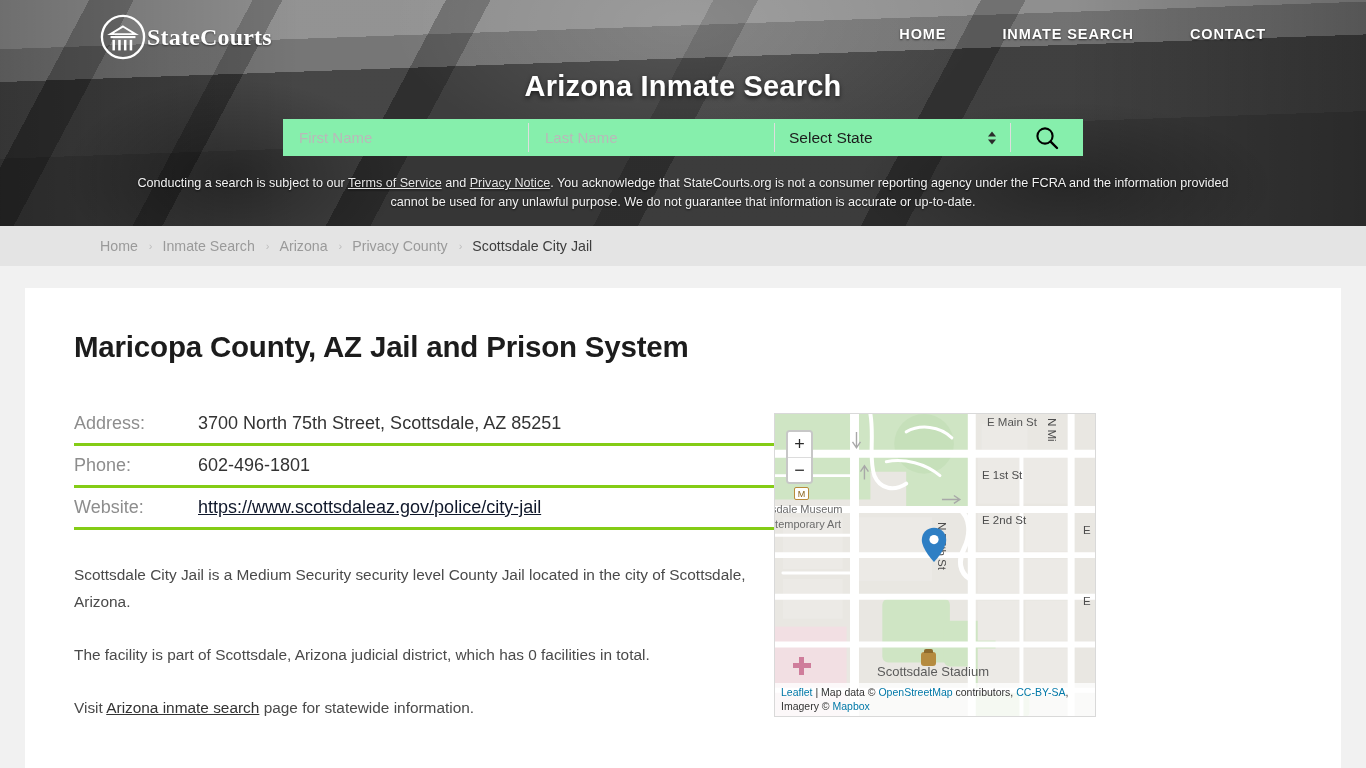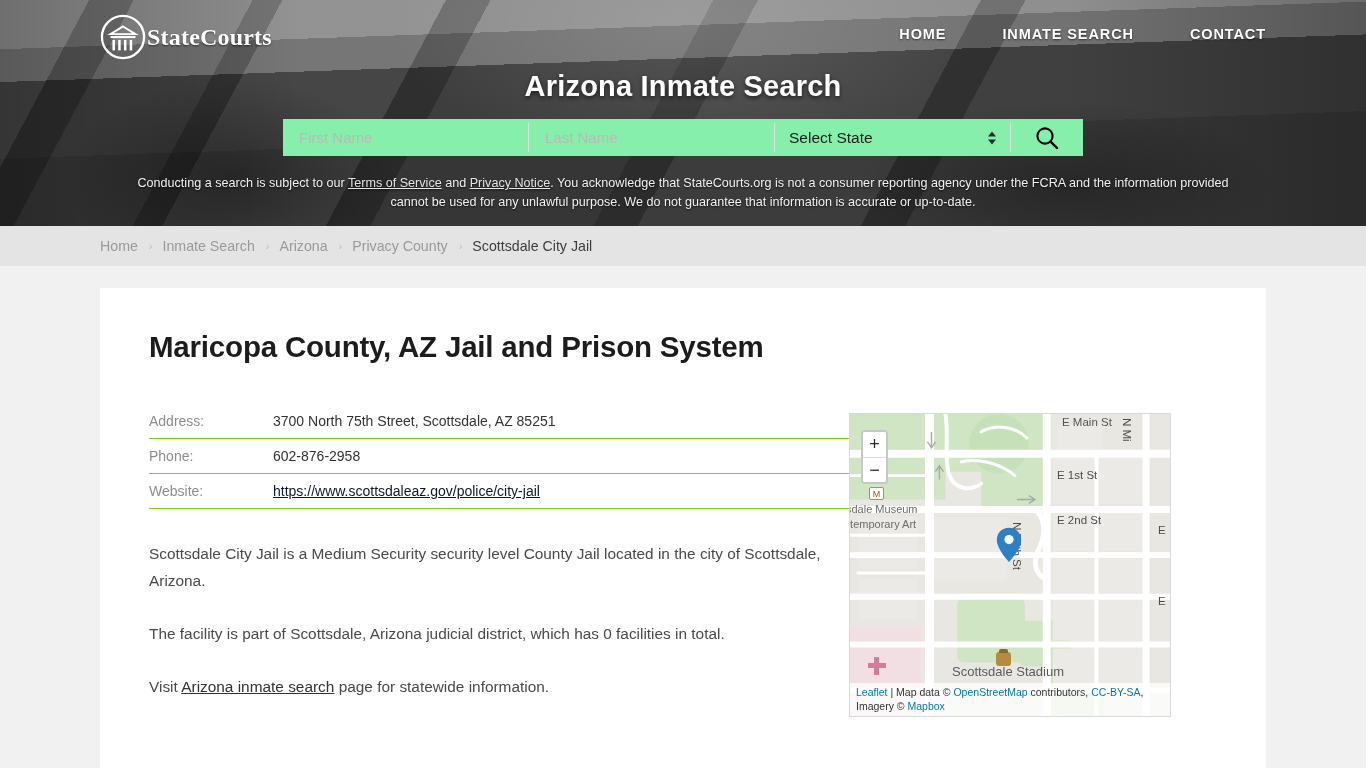--- a/index.html
+++ b/index.html
@@ -147,42 +147,42 @@
   .crumb-sep {
     color: #bdbdbd; font-size: 11px;
     margin: 0 10px 0 11px;
   }
   .crumb-current { color: #3d3d3d; }
 
   
   .page-area { width: 1366px; background: #f1f1f1; padding-top: 22px; }
   .card {
     margin: 0 auto;
-    width: 1166px;
+    width: 1316px;
     background: #ffffff;
     min-height: 480px;
     padding: 42px 49px 20px 49px;
   }
   .page-title {
     margin: 0 0 46px 0;
     font-size: 29.5px;
     font-weight: bold;
     color: #1c1c1c;
     letter-spacing: -0.2px;
   }
 
   .body-cols { display: flex; gap: 0; }
   .col-left { width: 700px; }
   .col-right { width: 322px; padding-top: 3px; }
 
   .info-table { width: 700px; border-collapse: collapse; }
   .info-table td {
-    border-bottom: 1px solid #84cc16;
+    border-bottom: 3px solid #84cc16;
     padding: 9px 0 9px 0;
-    font-size: 14px;
+    font-size: 18px;
     vertical-align: middle;
   }
   .info-table tr:first-child td { padding-top: 3px; }
   .cell-label { width: 124px; color: #8d8d8d; }
   .cell-value { color: #333333; }
   .cell-value a { color: #0f172a; text-decoration: underline; }
 
   .para {
     margin: 26px 0 0 0;
     font-size: 15.4px;
@@ -361,21 +361,21 @@
       <div class="col-left">
 
         <table class="info-table">
           <tbody>
             <tr>
               <td class="cell-label">Address:</td>
               <td class="cell-value">3700 North 75th Street, Scottsdale, AZ 85251</td>
             </tr>
             <tr>
               <td class="cell-label">Phone:</td>
-              <td class="cell-value">602-876-2958</td>
+              <td class="cell-value">602-496-1801</td>
             </tr>
             <tr>
               <td class="cell-label">Website:</td>
               <td class="cell-value">
                 <a href="#">https://www.scottsdaleaz.gov/police/city-jail</a>
               </td>
             </tr>
           </tbody>
         </table>
 

